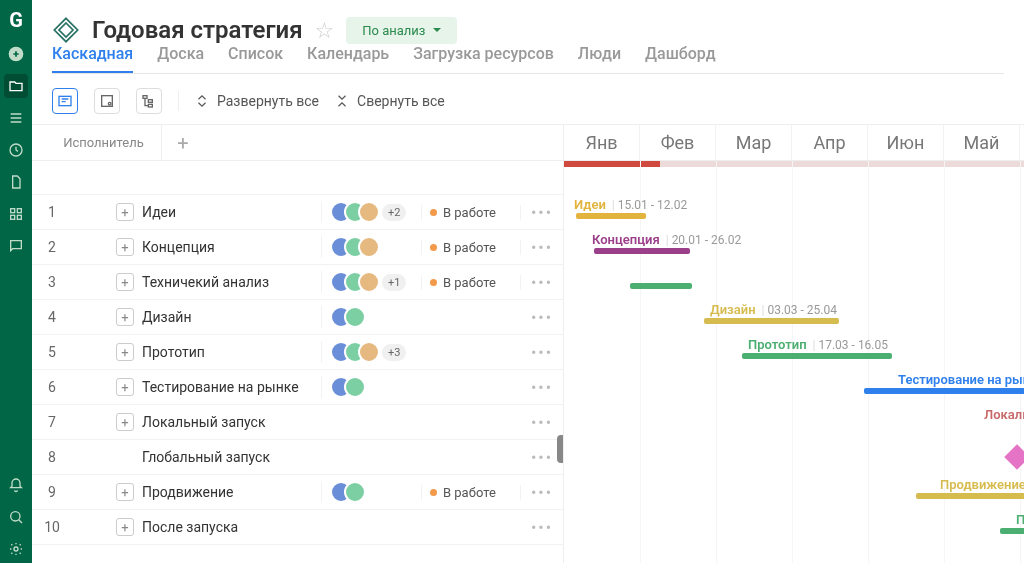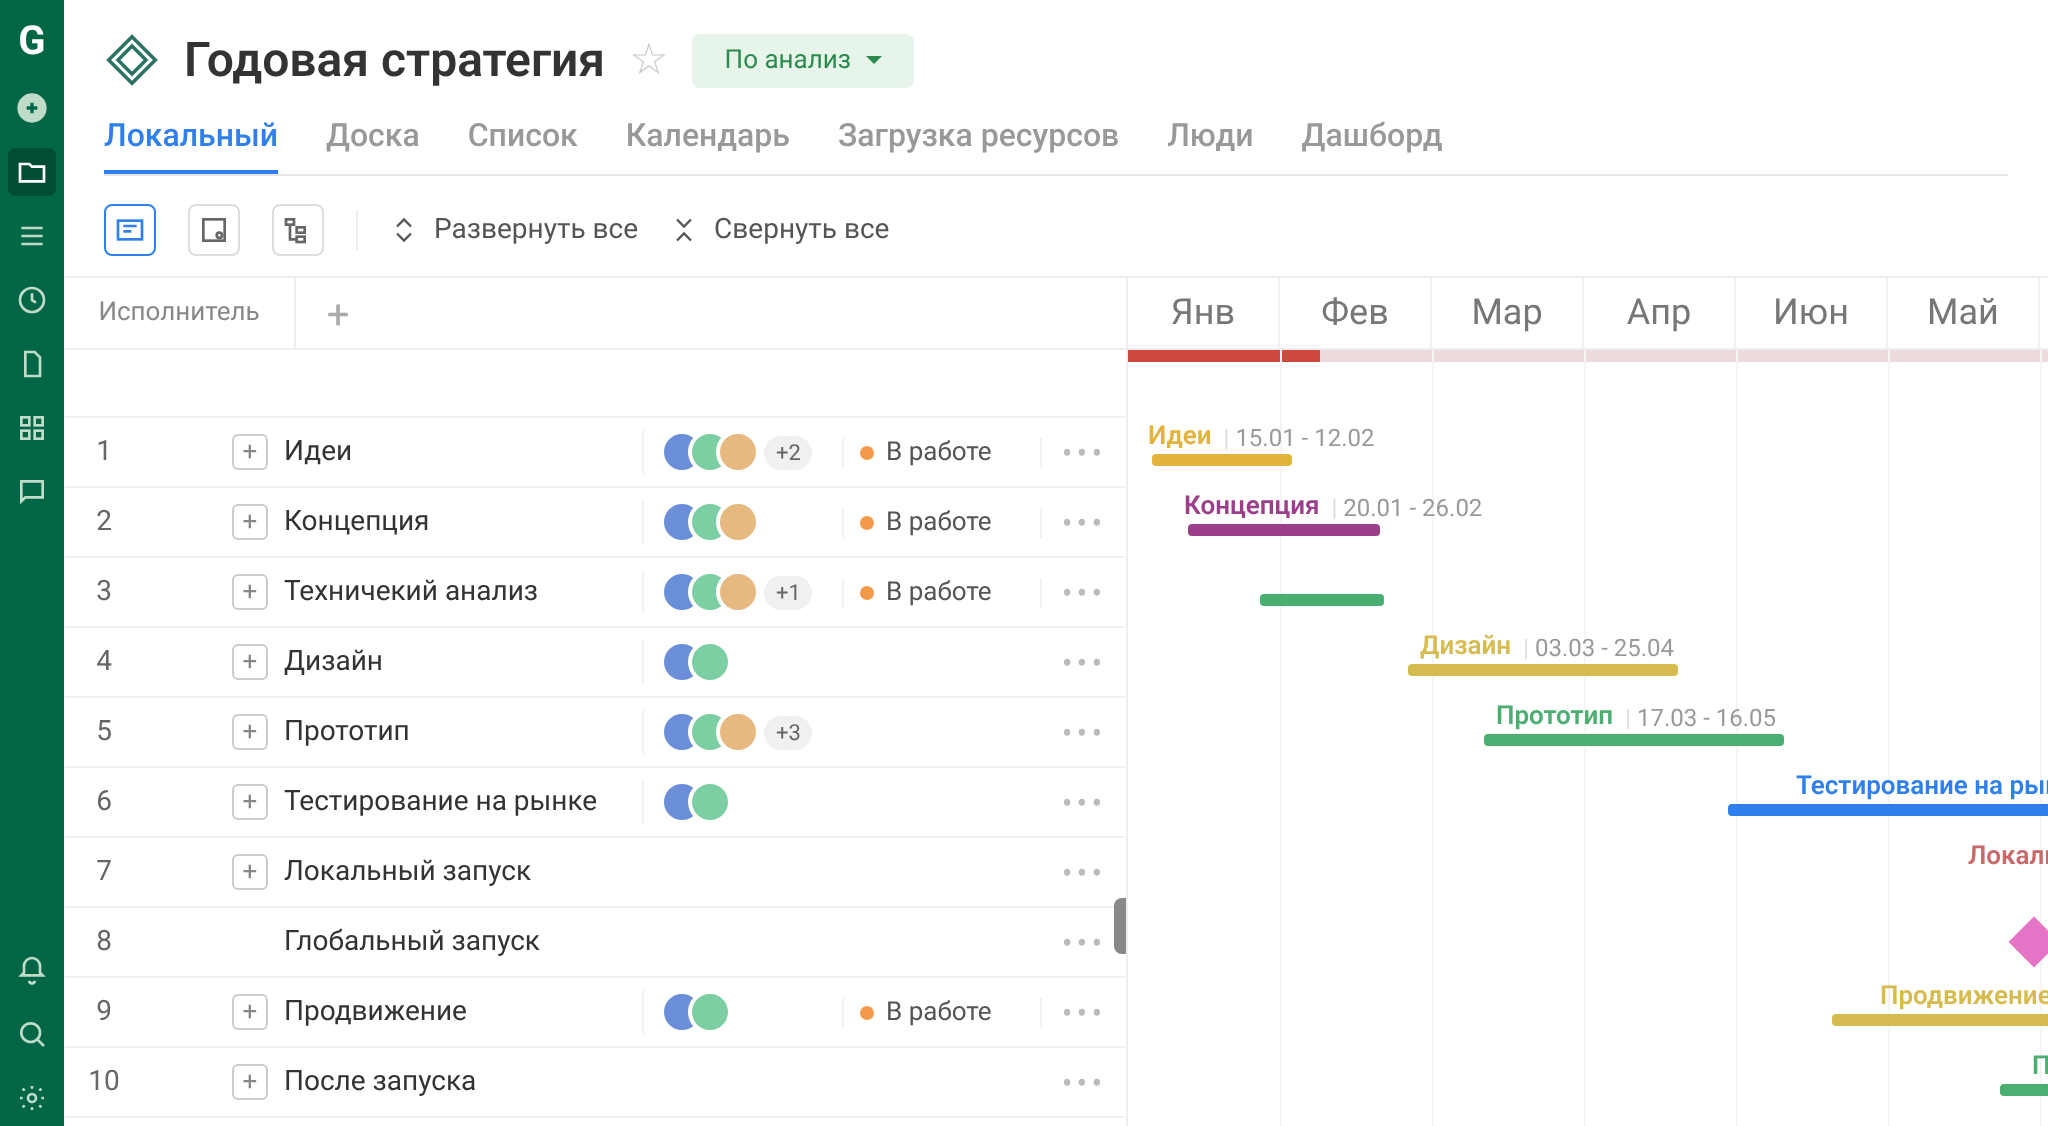--- a/index.html
+++ b/index.html
@@ -8,21 +8,21 @@
     .sidebar { width: 32px; background: #006645; display: flex; flex-direction: column; align-items: center; padding-top: 8px; gap: 4px; }
     .sidebar-logo { color: #fff; font-size: 20px; font-weight: bold; margin-bottom: 4px; }
     .sidebar-item { width: 24px; height: 24px; display: flex; align-items: center; justify-content: center; color: #c0dcc9; cursor: pointer; border-radius: 4px; margin: 2px 0; }
     .sidebar-item.active { background: #004d33; color: #fff; }
     .sidebar-item svg { width: 16px; height: 16px; }
     .sidebar-spacer { flex: 1; }
     
     .main { flex: 1; display: flex; flex-direction: column; overflow: hidden; }
     
     .header { padding: 16px 20px 4px 20px; }
-    .header-top { display: flex; align-items: center; gap: 12px; margin-bottom: 14px; }
+    .header-top { display: flex; align-items: center; gap: 12px; }
     .project-icon { width: 28px; height: 28px; color: #2a7265; }
     .project-title { font-size: 24px; font-weight: 600; color: #333; }
     .star-icon { color: #ccc; font-size: 22px; cursor: pointer; }
     .status-pill { background: #e6f4e9; color: #2b8a4e; padding: 6px 16px; border-radius: 4px; font-size: 13px; display: flex; align-items: center; gap: 8px; cursor: pointer; }
     .status-pill::after { content: ''; border: 4px solid transparent; border-top-color: #2b8a4e; margin-top: 4px; }
     
     .tabs { display: flex; gap: 24px; border-bottom: 1px solid #e6e6e6; }
     .tab { padding: 0 0 8px 0; color: #999; font-size: 16px; cursor: pointer; font-weight: 500; }
     .tab.active { color: #2f80ed; border-bottom: 2px solid #2f80ed; }
     
@@ -30,21 +30,21 @@
     .tool-btn { width: 26px; height: 26px; display: flex; align-items: center; justify-content: center; border: 1px solid #ddd; border-radius: 4px; color: #666; cursor: pointer; }
     .tool-btn.blue { border-color: #2f80ed; color: #2f80ed; }
     .tool-action { display: flex; align-items: center; gap: 8px; color: #555; font-size: 14px; cursor: pointer; }
     .tool-sep { width: 1px; height: 20px; background: #eee; }
     
     .content { flex: 1; display: flex; overflow: hidden; }
     
     .left-pane { width: 532px; border-right: 1px solid #eee; overflow: hidden; position: relative; }
     .col-headers { display: flex; height: 36px; border-bottom: 1px solid #eee; }
     .col-task-cell { width: 290px; display: flex; align-items: center; justify-content: center; color: #888; font-size: 13px; border-right: 1px solid #eee; }
-    .col-assignee-cell { width: 116px; display: flex; align-items: center; justify-content: center; color: #888; font-size: 13px; border-right: 1px solid #eee; }
+    .col-assignee-cell { width: 116px; display: flex; align-items: center; justify-content: center; color: #888; font-size: 13px; border-right: 1px solid #eee; margin-left: 14px; }
     .col-status-cell { width: 100px; display: flex; align-items: center; justify-content: center; color: #888; font-size: 13px; border-right: 1px solid #eee; }
     .col-add { width: 42px; display: flex; align-items: center; justify-content: center; color: #aaa; font-size: 20px; cursor: pointer; }
     
     .task-rows { }
     .spacer-row { height: 34px; border-bottom: 1px solid #f2f2f2; }
     .task-row { display: flex; height: 35px; align-items: center; border-bottom: 1px solid #f2f2f2; }
     .task-num { width: 40px; text-align: center; color: #666; font-size: 14px; }
     .task-name-cell { flex: 1; display: flex; align-items: center; gap: 8px; padding-right: 8px; }
     .expand-btn { width: 18px; height: 18px; border: 1px solid #ccc; border-radius: 3px; display: flex; align-items: center; justify-content: center; color: #888; font-size: 13px; cursor: pointer; }
     .task-label { font-size: 14px; color: #333; white-space: nowrap; overflow: hidden; }
@@ -150,21 +150,21 @@
             <path d="M12 2L22 12 12 22 2 12z"></path>
             <path d="M12 6L18 12 12 18 6 12z"></path>
           </svg></span>
       <span class="project-title">Годовая стратегия</span>
       <span class="star-icon">☆</span>
       <span class="status-pill">
           <span>По анализ</span>
         </span>
     </div>
     <div class="tabs">
-      <div class="tab active">Локальный</div>
+      <div class="tab active">Каскадная</div>
       <div class="tab">Доска</div>
       <div class="tab">Список</div>
       <div class="tab">Календарь</div>
       <div class="tab">Загрузка ресурсов</div>
       <div class="tab">Люди</div>
       <div class="tab">Дашборд</div>
     </div>
   </div>
 
   <div class="toolbar">

